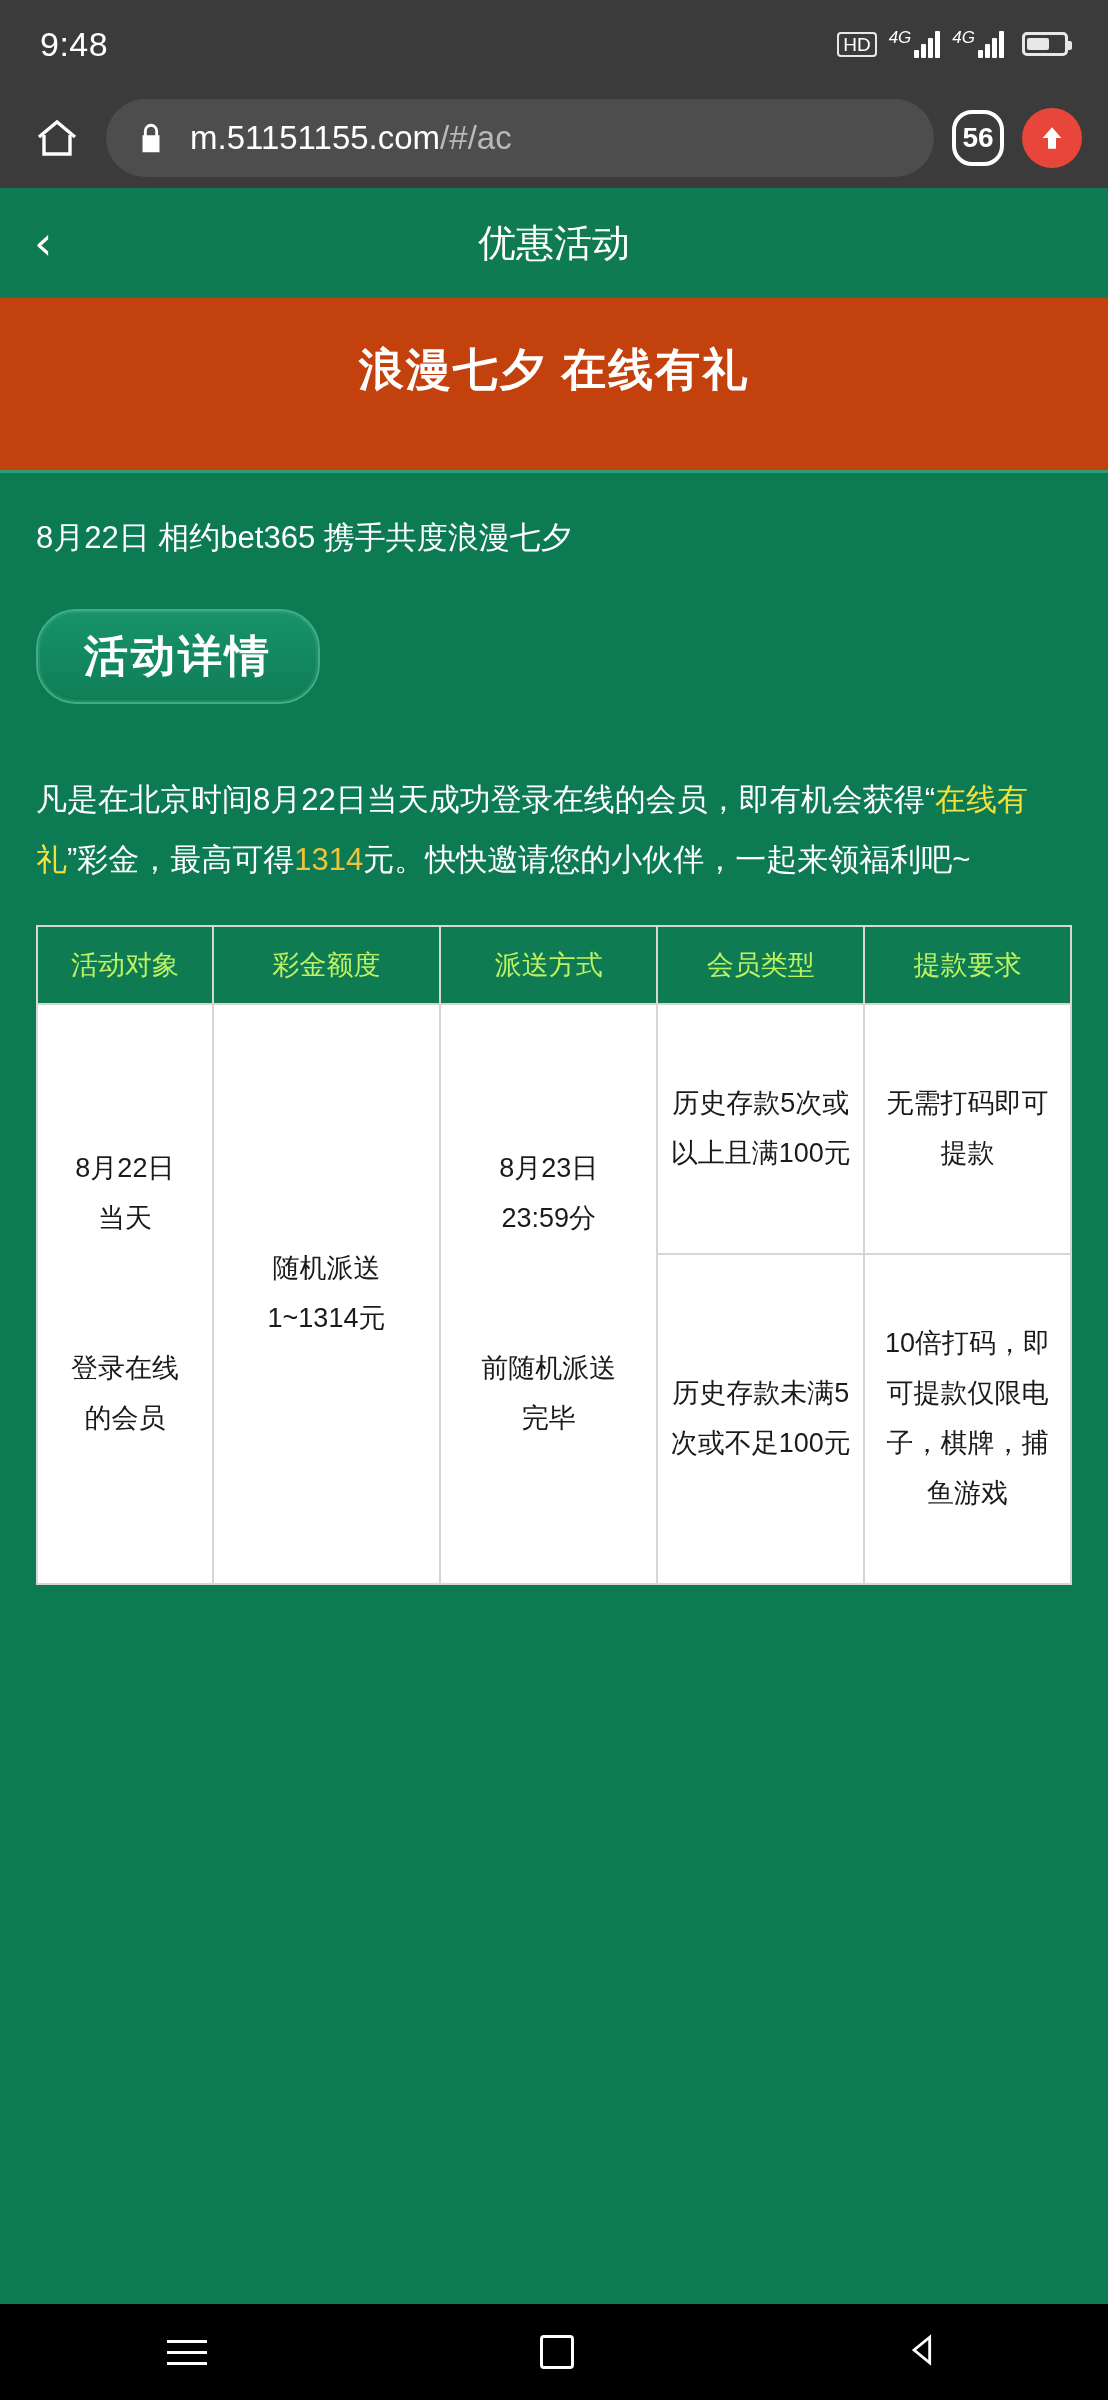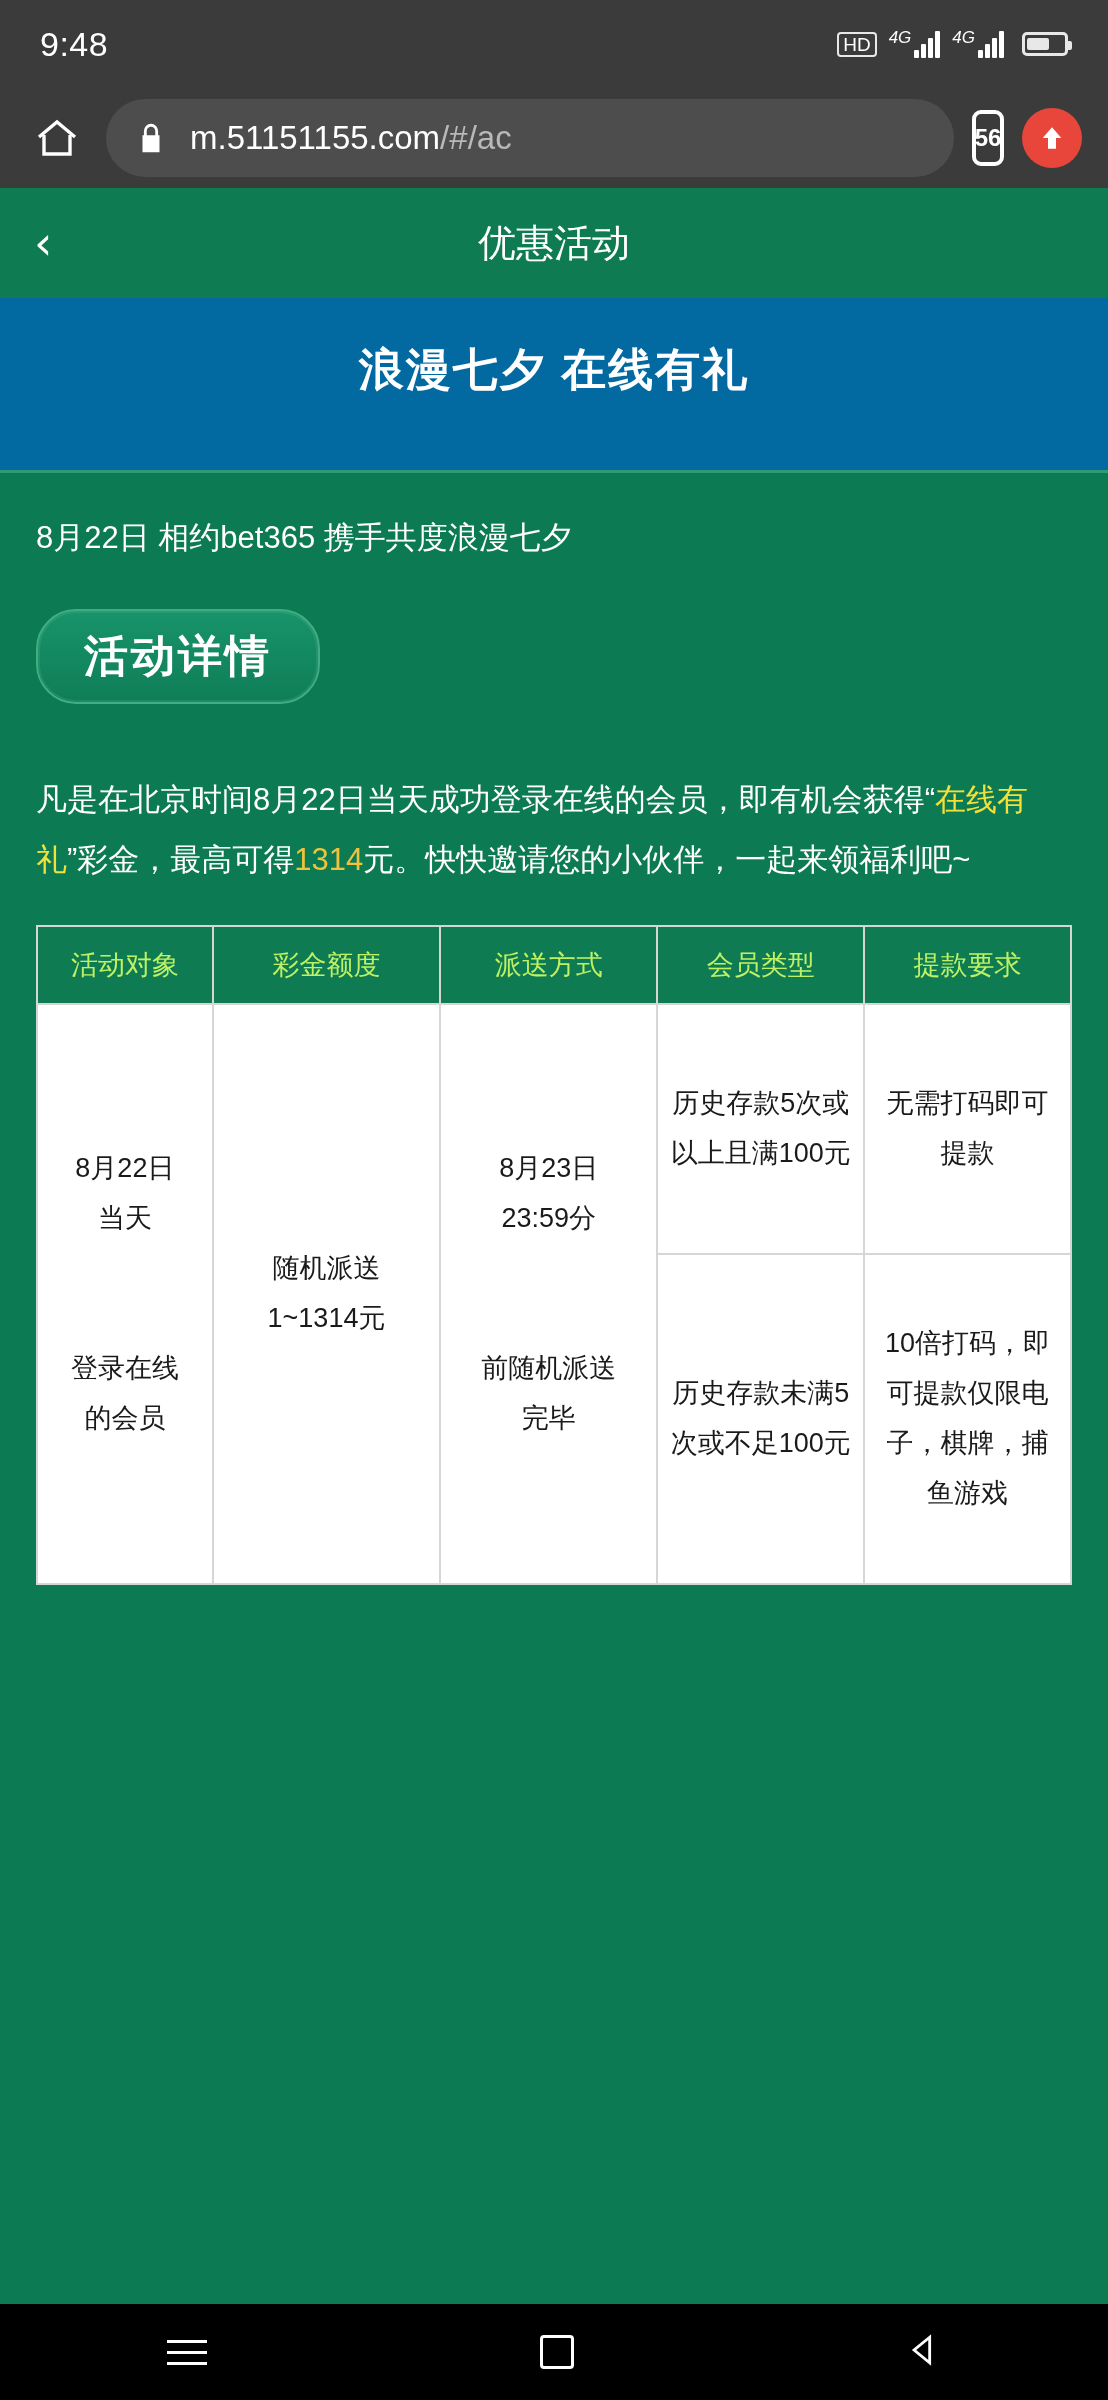--- a/index.html
+++ b/index.html
@@ -95,25 +95,25 @@
     gap: 22px;
     overflow: hidden;
   }
   .url-text {
     color: #ffffff;
     font-size: 33px;
     white-space: nowrap;
   }
   .url-text .dim { color: #b9b9b9; }
   .tab-count {
-    width: 32px; height: 56px;
+    width: 52px; height: 56px;
     border: 4px solid #ffffff;
-    border-radius: 9px;
-    color: #ffffff;
-    font-size: 24px;
+    border-radius: 20px;
+    color: #ffffff;
+    font-size: 28px;
     display: flex; align-items: center; justify-content: center;
     font-weight: bold;
   }
   .update-btn {
     width: 60px; height: 60px;
     border-radius: 50%;
     background: #e8463a;
     display: flex; align-items: center; justify-content: center;
   }
 
@@ -136,21 +136,21 @@
   .page-header h1 {
     flex: 1;
     text-align: center;
     color: #ffffff;
     font-size: 38px;
     font-weight: normal;
   }
 
   
   .banner {
-    background: #0369a1;
+    background: #c2410c;
     text-align: center;
     padding: 42px 0 70px;
     border-bottom: 3px solid #2f9a73;
   }
   .banner-title {
     color: #ffffff;
     font-size: 45px;
     font-weight: bold;
     letter-spacing: 2px;
   }

